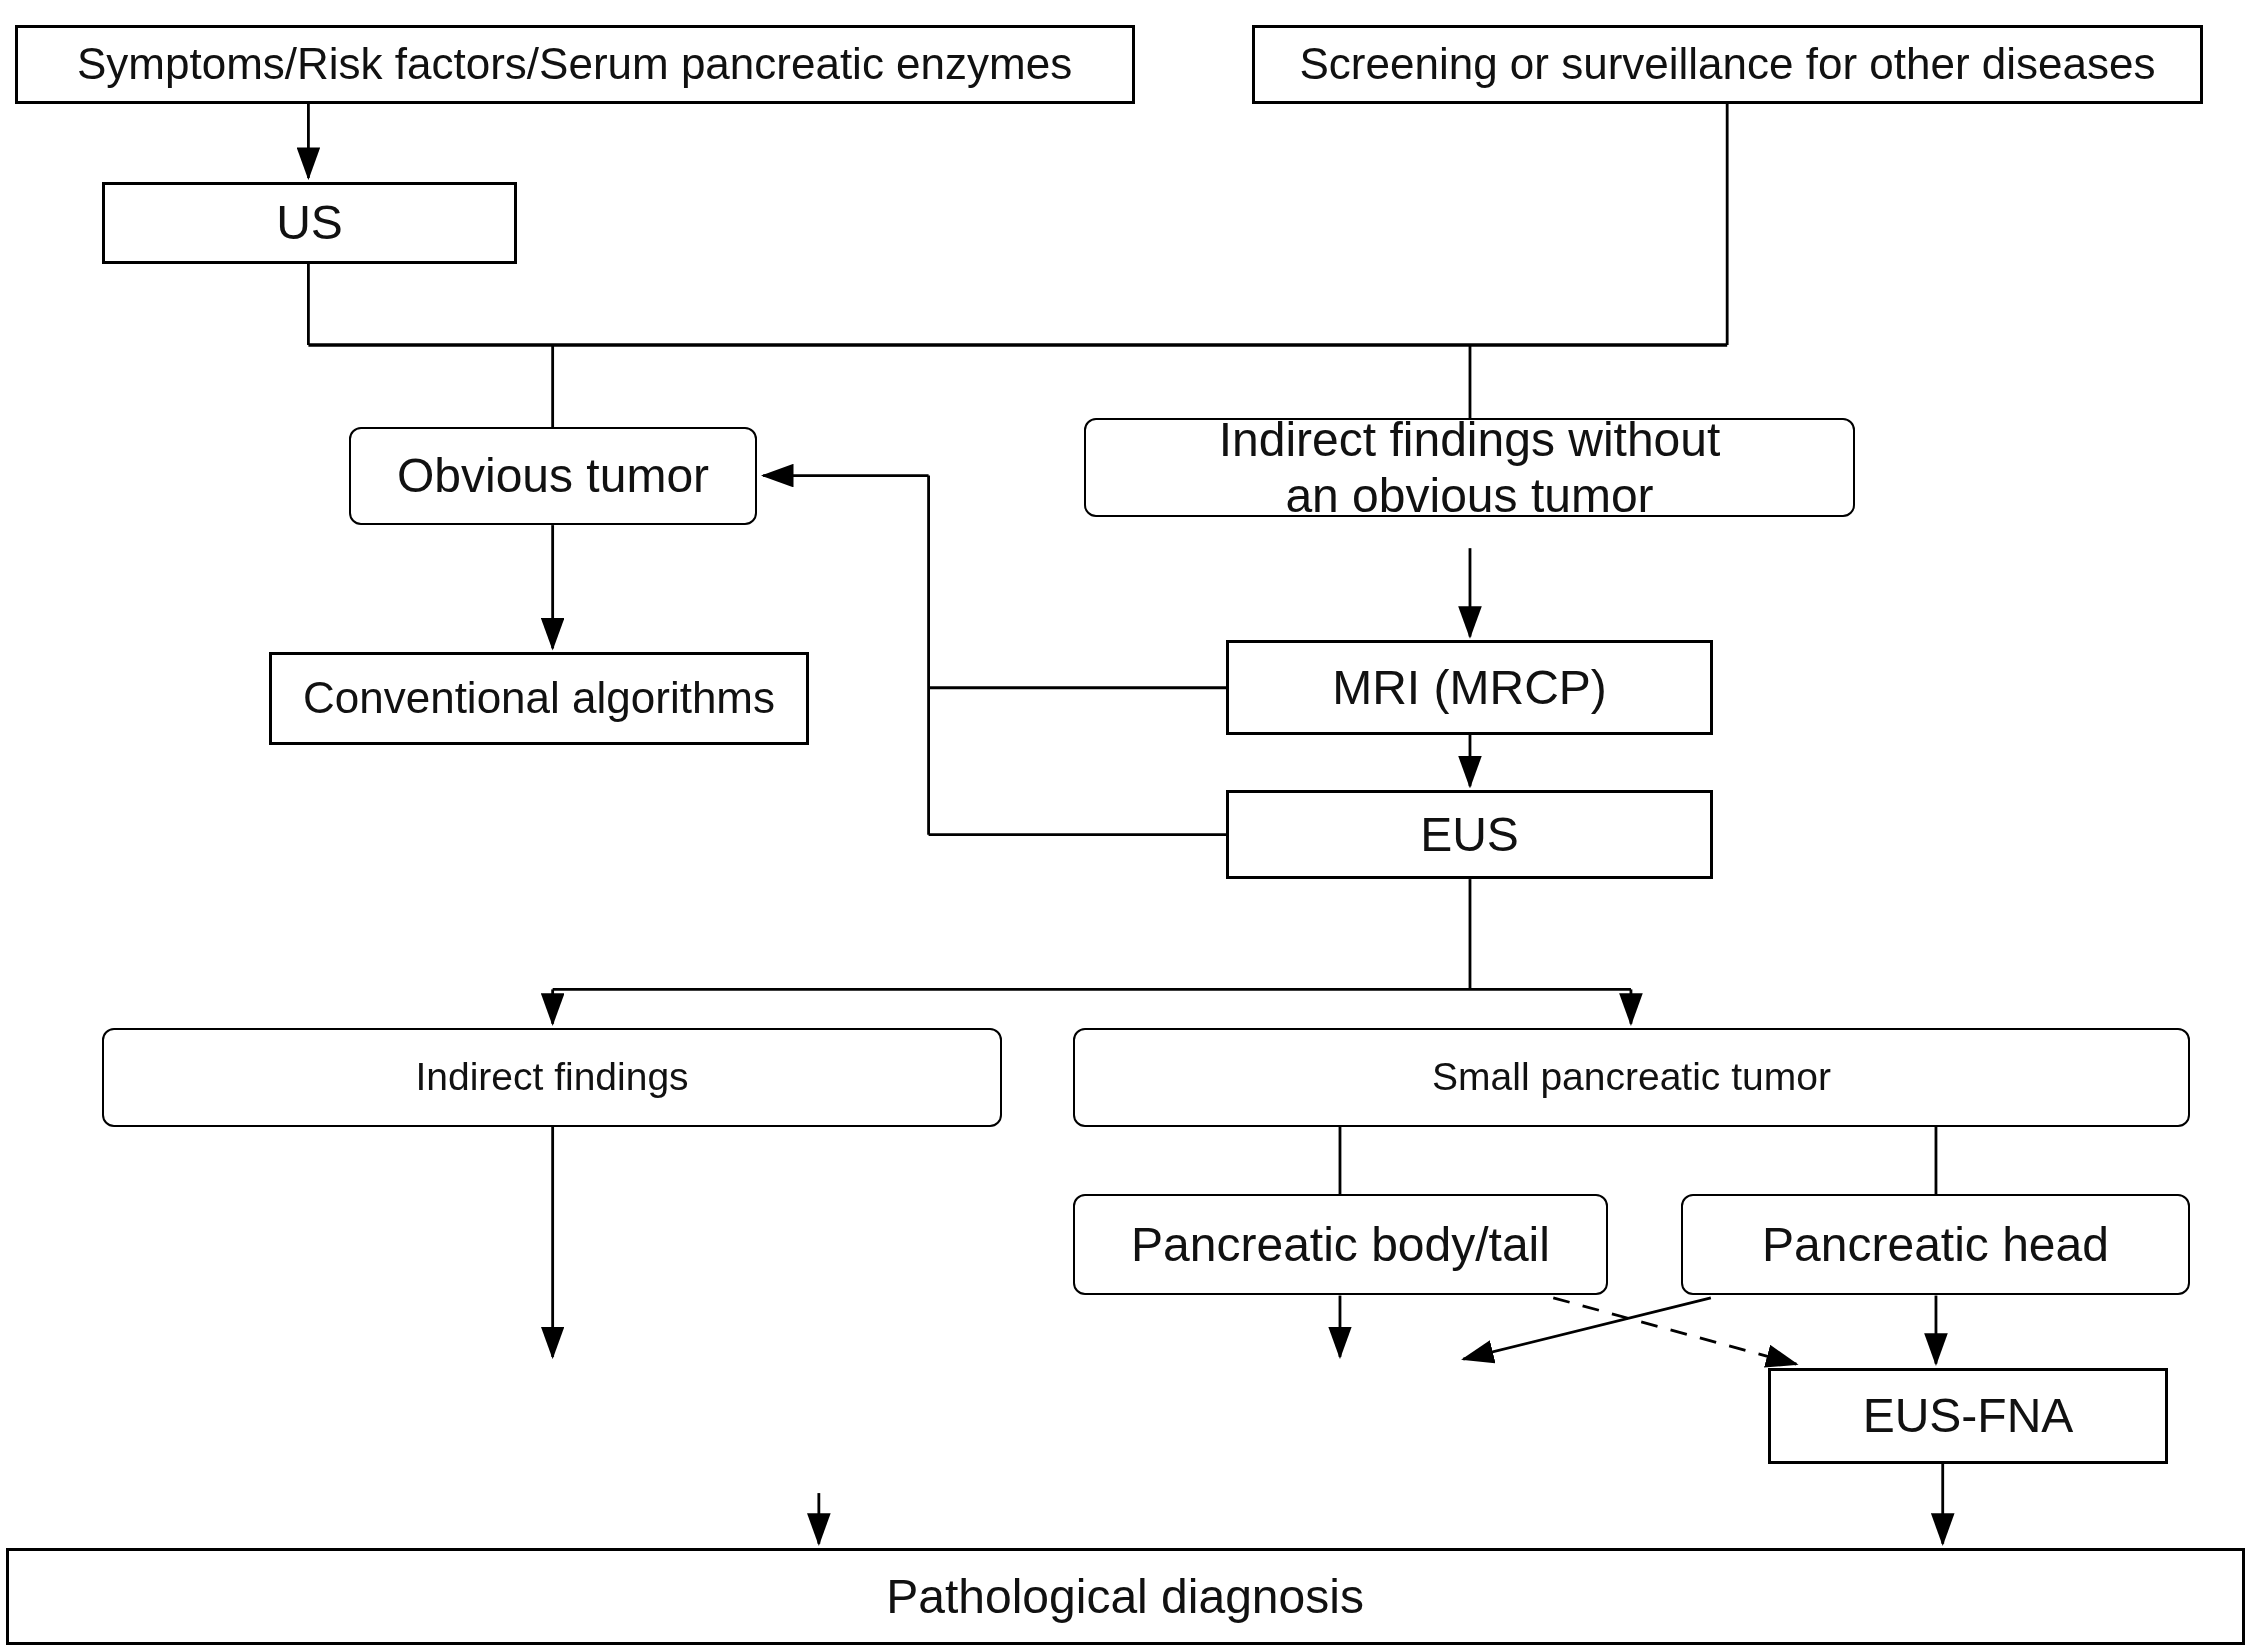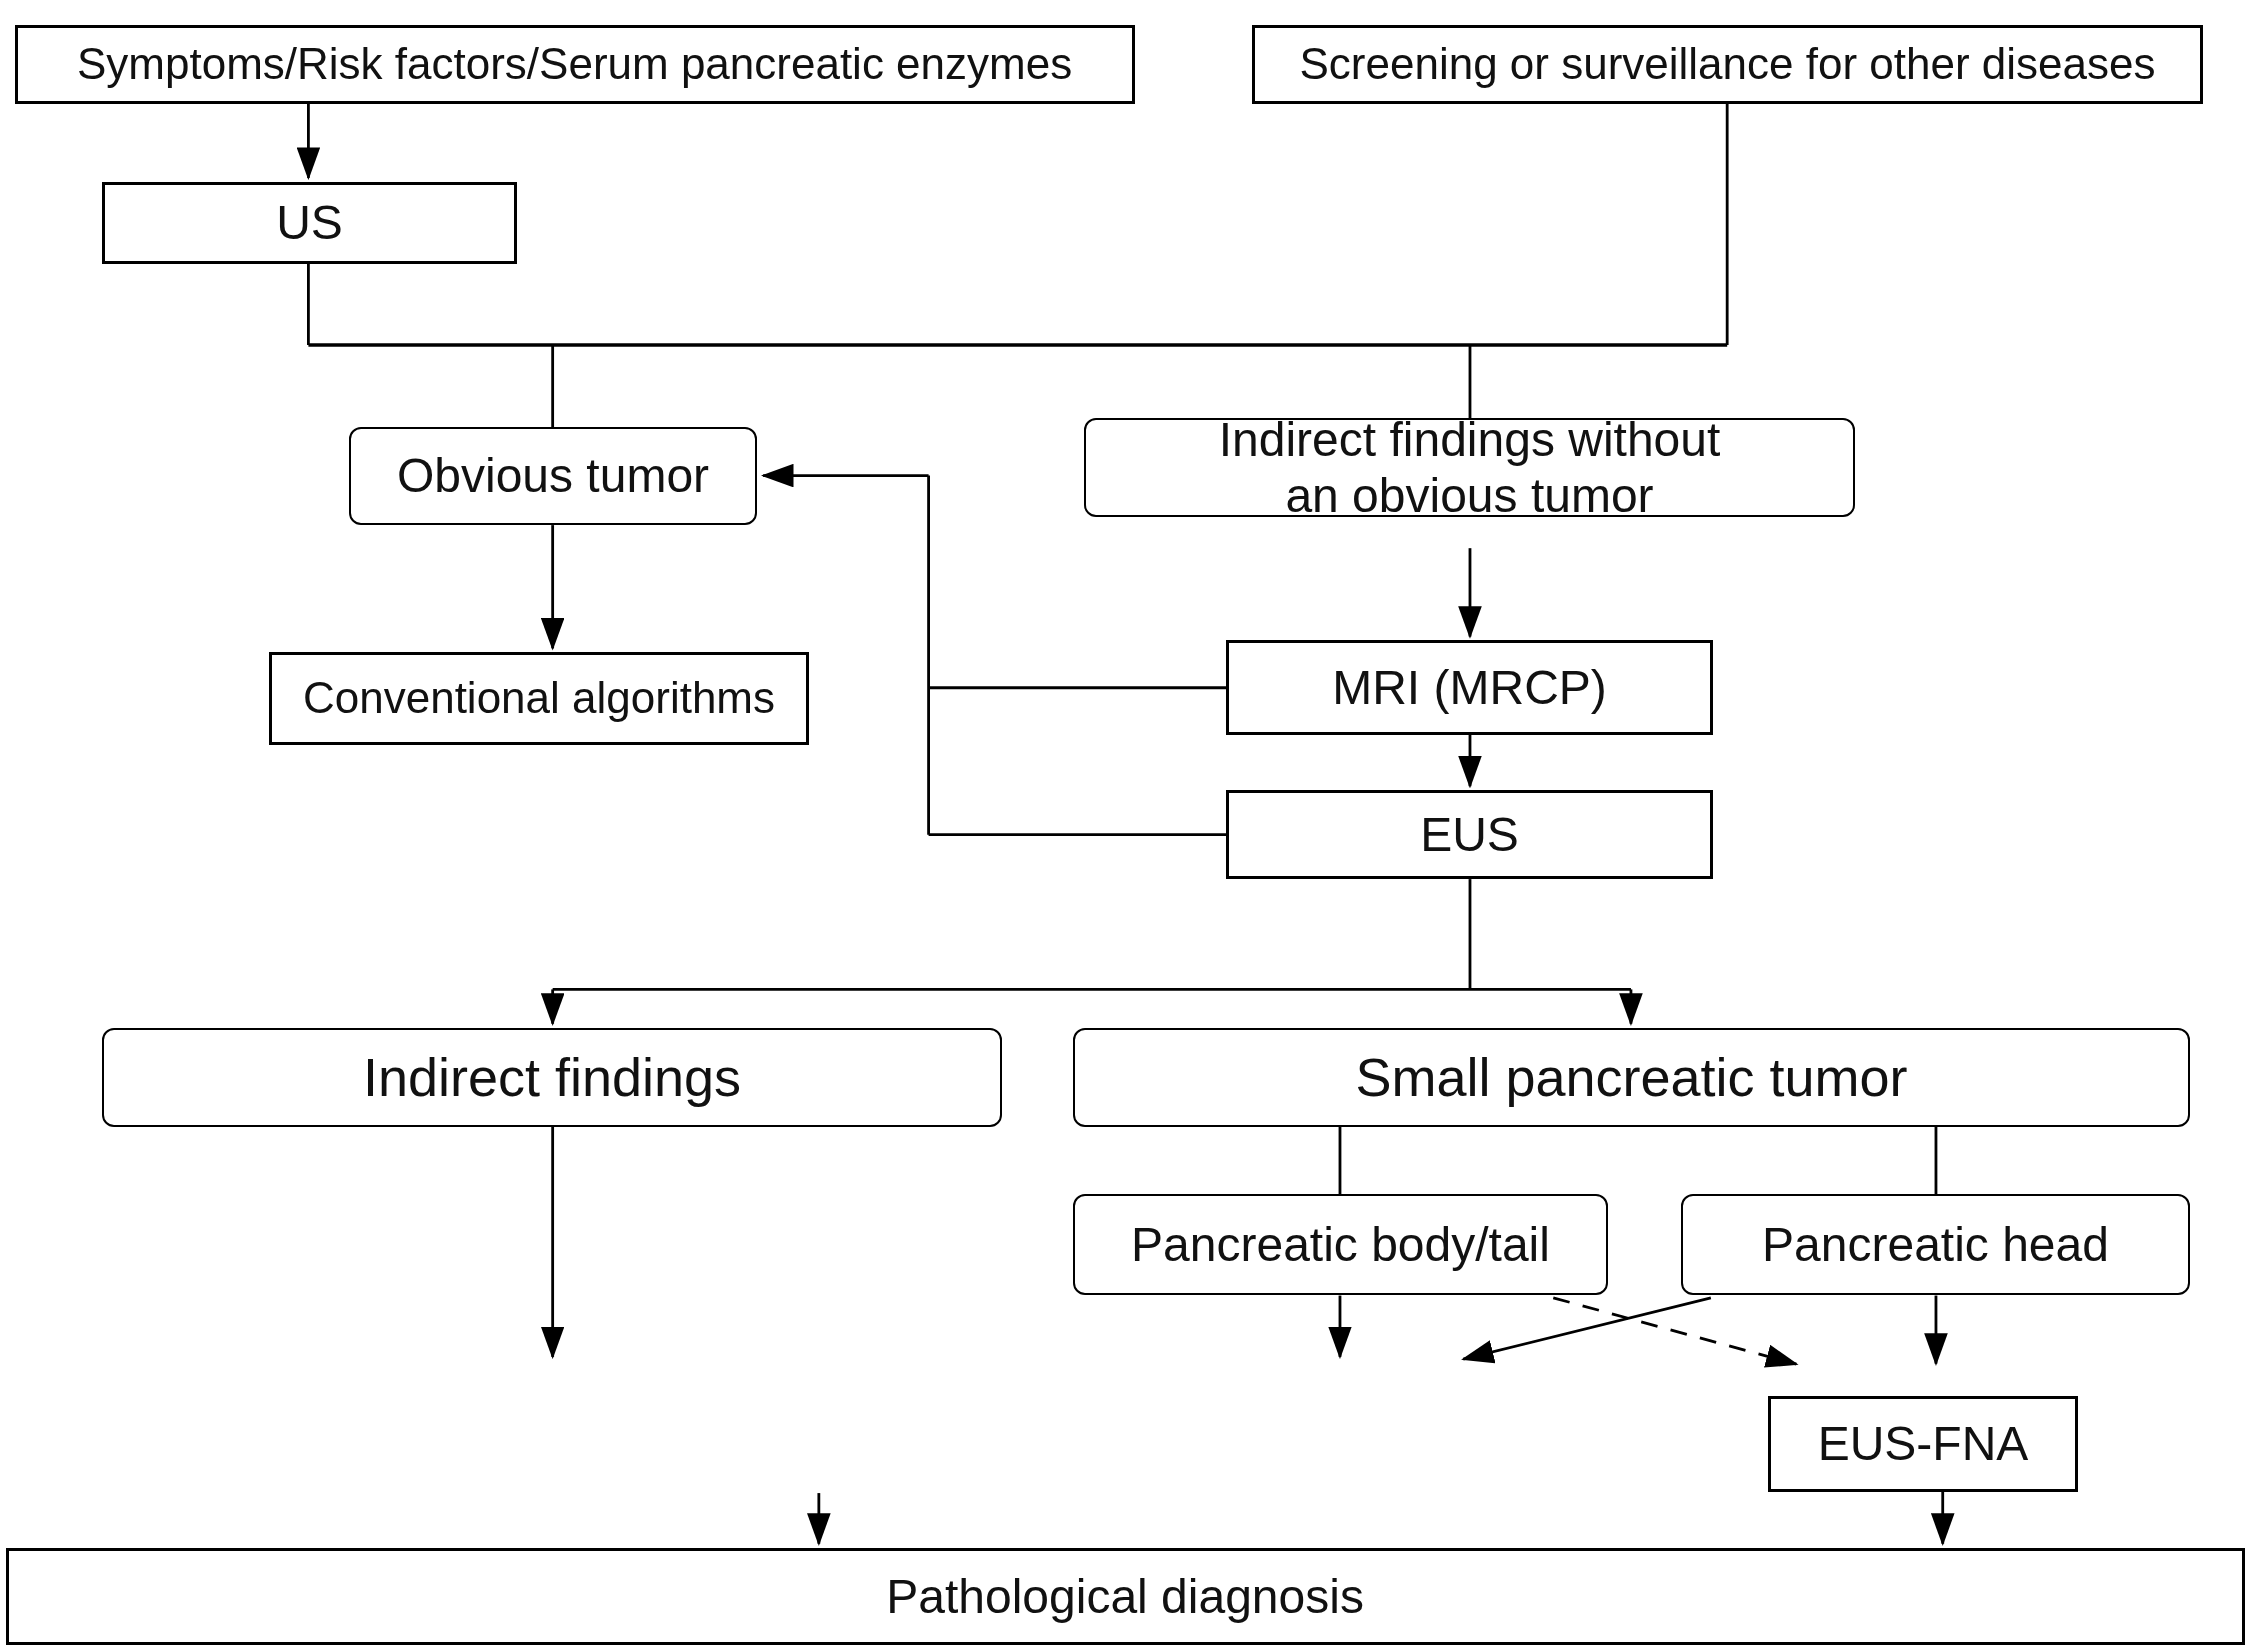--- a/index.html
+++ b/index.html
@@ -14,21 +14,21 @@
   .nd{
     position:absolute;z-index:2;
     display:flex;flex-direction:column;align-items:center;justify-content:center;
     background:#ffffff;border:3.4px solid #000000;box-sizing:border-box;
     text-align:center;
   }
   .round{border-radius:12px;border-width:2.8px;}
   .lbl{white-space:nowrap;}
   .t78{font-size:44px;line-height:1.1;}
   .t80{font-size:48px;line-height:1.15;}
-  .t86{font-size:54px;line-height:1.1;}
+  .t86{font-size:39px;line-height:1.1;}
   .t58{font-size:33px;line-height:1.25;}
 </style>
 </head>
 <body>
 
 <div class="canvas">
 
   <svg class="edges" width="2250" height="1649" viewBox="0 0 3998 2930">
     <defs>
       <marker id="arr" markerUnits="userSpaceOnUse" markerWidth="58" markerHeight="42" refX="54" refY="21" orient="auto">
@@ -110,21 +110,21 @@
 
   <div class="nd round t86" style="left:1073px;top:1028px;width:1117px;height:99px">
     <span class="lbl">Small pancreatic tumor</span>
   </div>
 
   <div class="nd round t80" style="left:1681px;top:1194px;width:509px;height:101px">
     <span class="lbl">Pancreatic head</span>
   </div>
 
 
-  <div class="nd t80" style="left:1768px;top:1396px;width:310px;height:96px">
+  <div class="nd t80" style="left:1768px;top:1368px;width:400px;height:96px">
     <span class="lbl">EUS-FNA</span>
   </div>
 
   <div class="nd t80" style="left:5.6px;top:1548px;width:2239px;height:97px">
     <span class="lbl">Pathological diagnosis</span>
   </div>
 
 </div>
 
 

